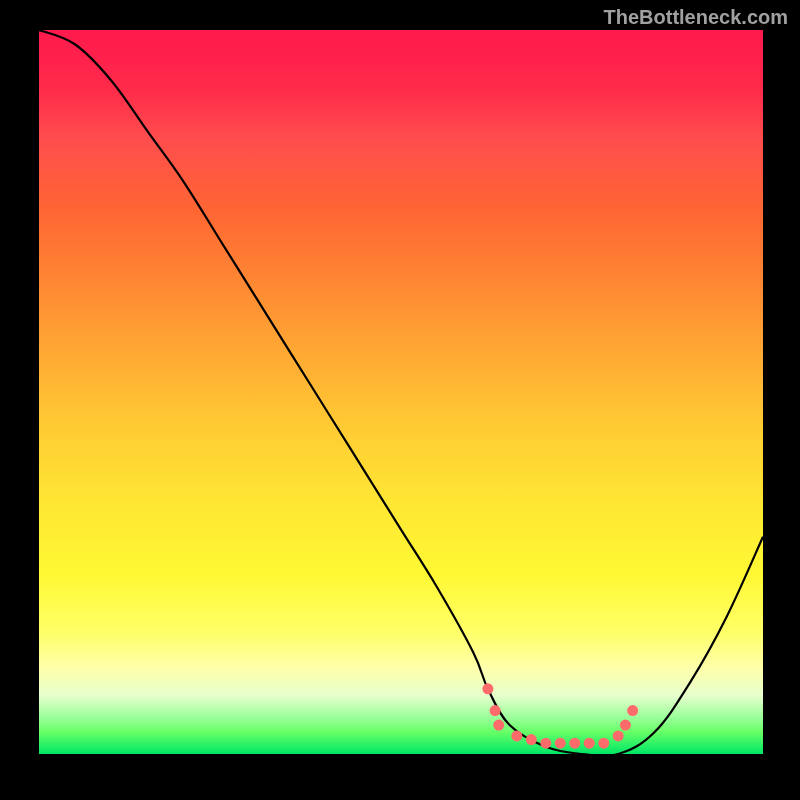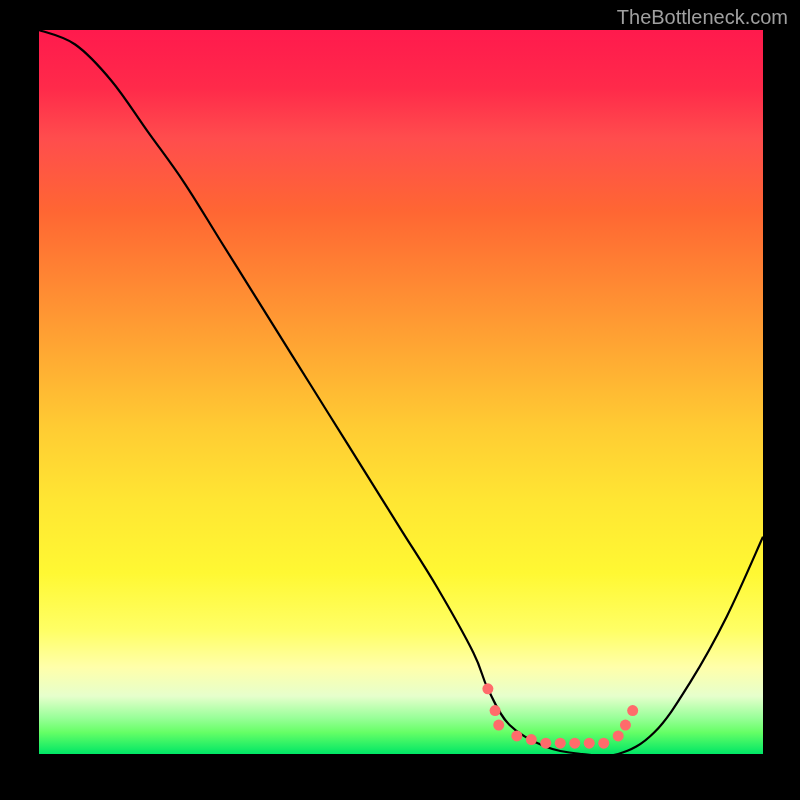--- a/index.html
+++ b/index.html
@@ -16,21 +16,21 @@
     height: 800px;
     background: #000;
     position: relative;
   }
   .watermark {
     position: absolute;
     top: 6px;
     right: 12px;
     color: #a0a0a0;
     font-size: 20px;
-    font-weight: normal;
+    font-weight: bold;
     z-index: 10;
     text-align: center;
   }
   .plot-area {
     position: absolute;
     left: 39px;
     top: 30px;
     width: 724px;
     height: 724px;
     background: linear-gradient(to bottom,

